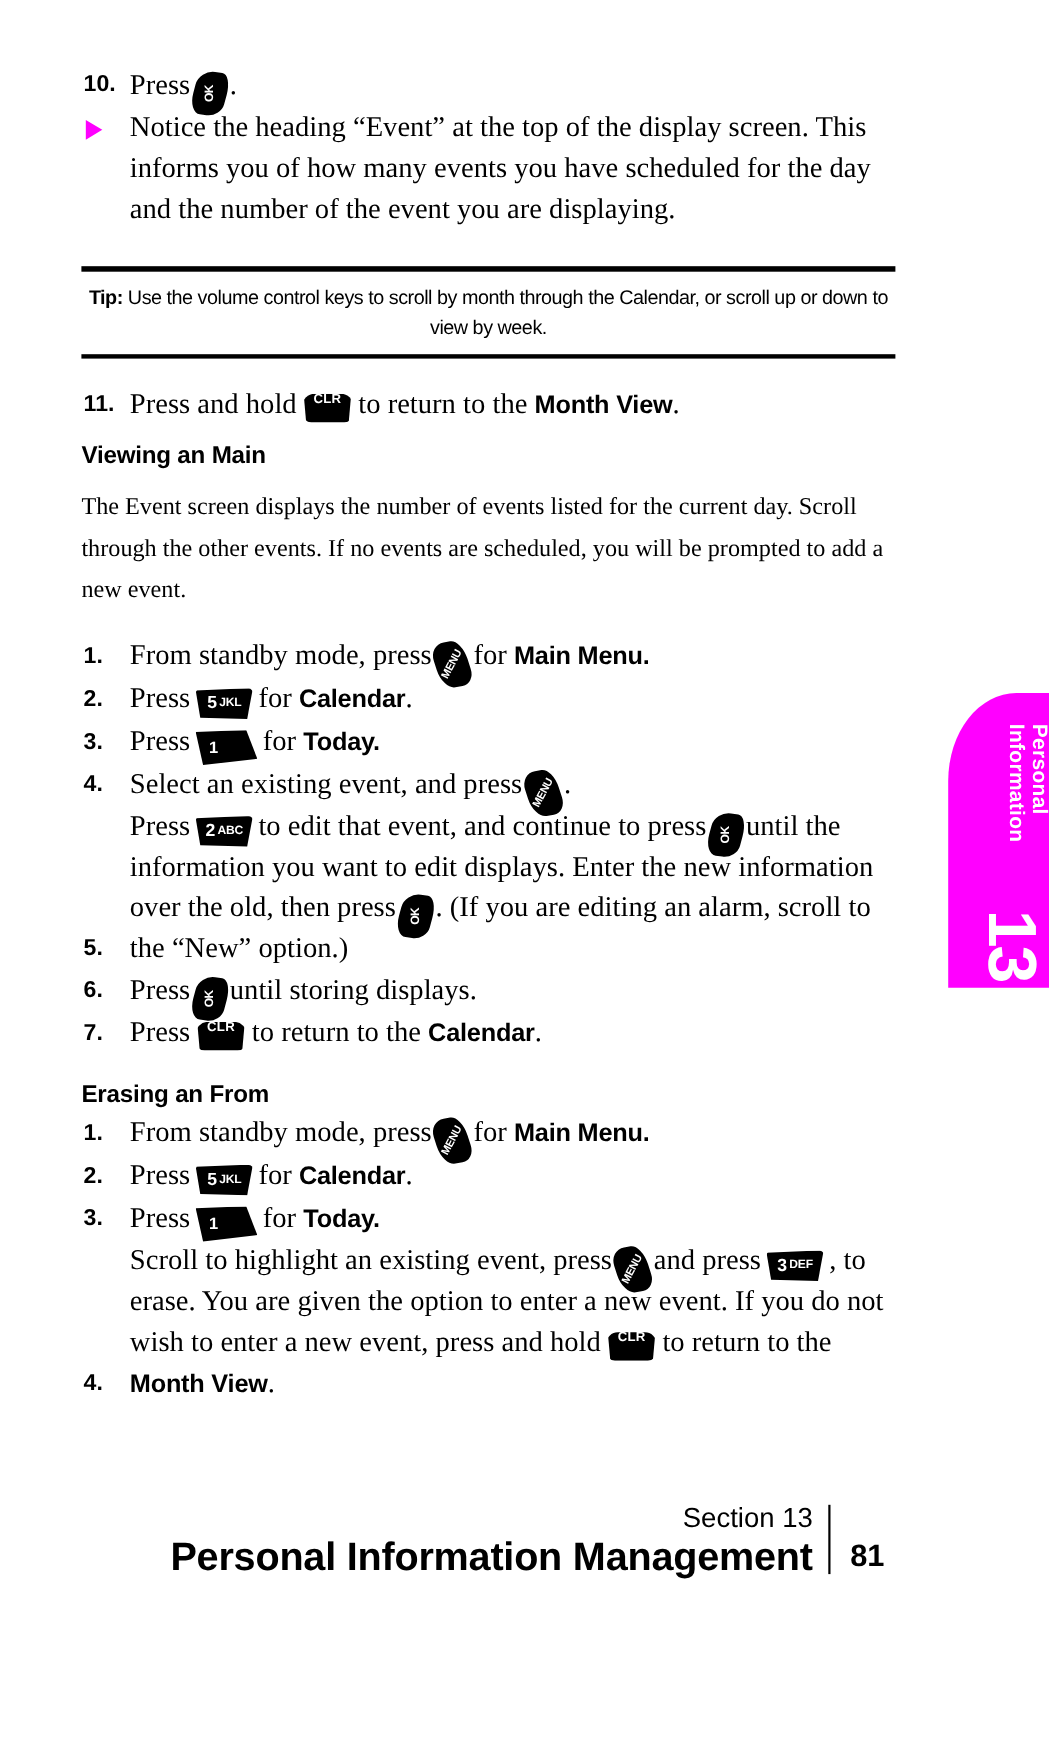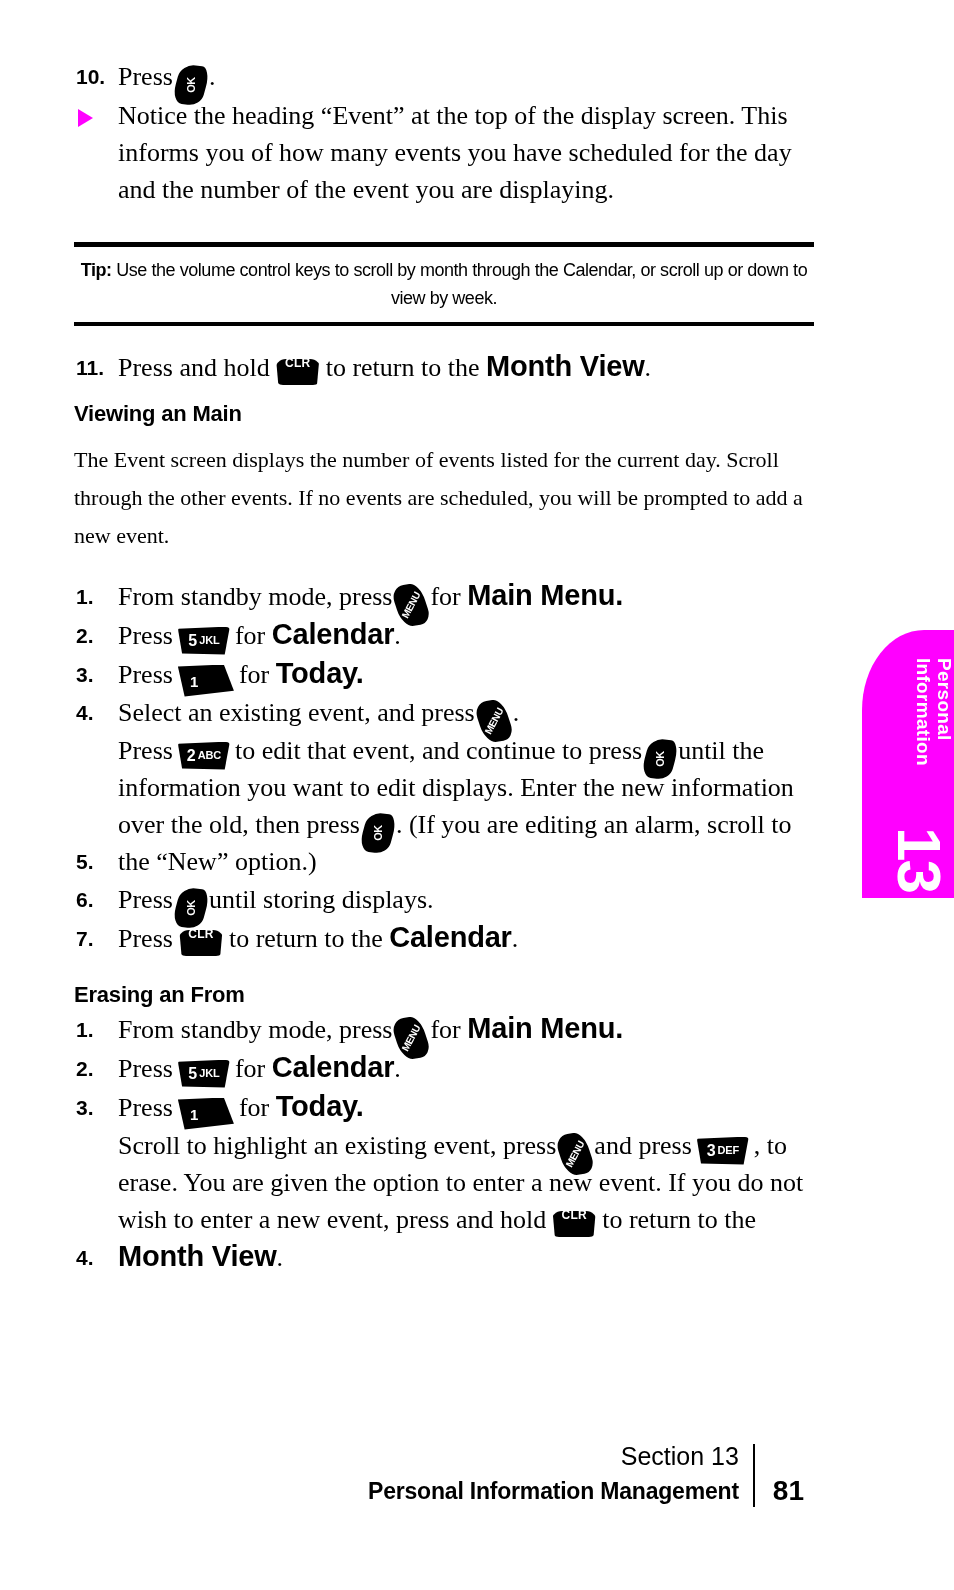--- a/index.html
+++ b/index.html
@@ -134,21 +134,21 @@
     font-weight: bold;
     font-size: 22px;
     line-height: 30px;
     margin: 0;
     letter-spacing: -0.2px;
   }
 
   .bold-sans {
     font-family: "Liberation Sans", sans-serif;
     font-weight: bold;
-    font-size: 29px;
+    font-size: 23px;
     letter-spacing: -0.2px;
   }
 
   
   .tipbox {
     margin: 0;
   }
   .rule-thick {
     border: 0;
     border-top: 5px solid #000;
@@ -303,21 +303,21 @@
     color: #fff;
     font-family: "Liberation Sans", sans-serif;
     font-weight: bold;
     font-size: 15px;
   }
 
   
   .footer {
     position: absolute;
     left: 0;
-    top: 1440px;
+    top: 1364px;
     width: 878px;
     height: 80px;
   }
   .footer-inner {
     position: absolute;
     right: 74px;
     top: 0;
     display: flex;
     align-items: stretch;
   }
@@ -327,21 +327,21 @@
   }
   .footer-section {
     font-family: "Liberation Sans", sans-serif;
     font-size: 25px;
     line-height: 33px;
     color: #000;
   }
   .footer-title {
     font-family: "Liberation Sans", sans-serif;
     font-weight: bold;
-    font-size: 23px;
+    font-size: 36px;
     line-height: 36px;
     color: #000;
     letter-spacing: -0.2px;
   }
   .footer-divider {
     width: 2px;
     background: #000;
     margin: 4px 0 2px 0;
   }
   .footer-page {

